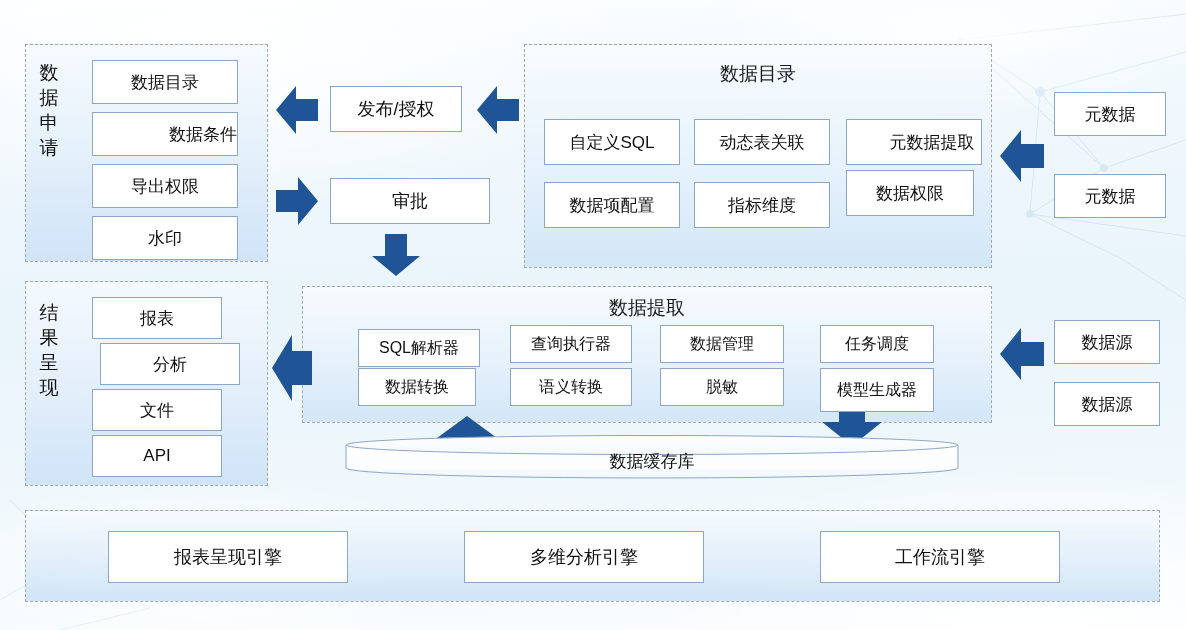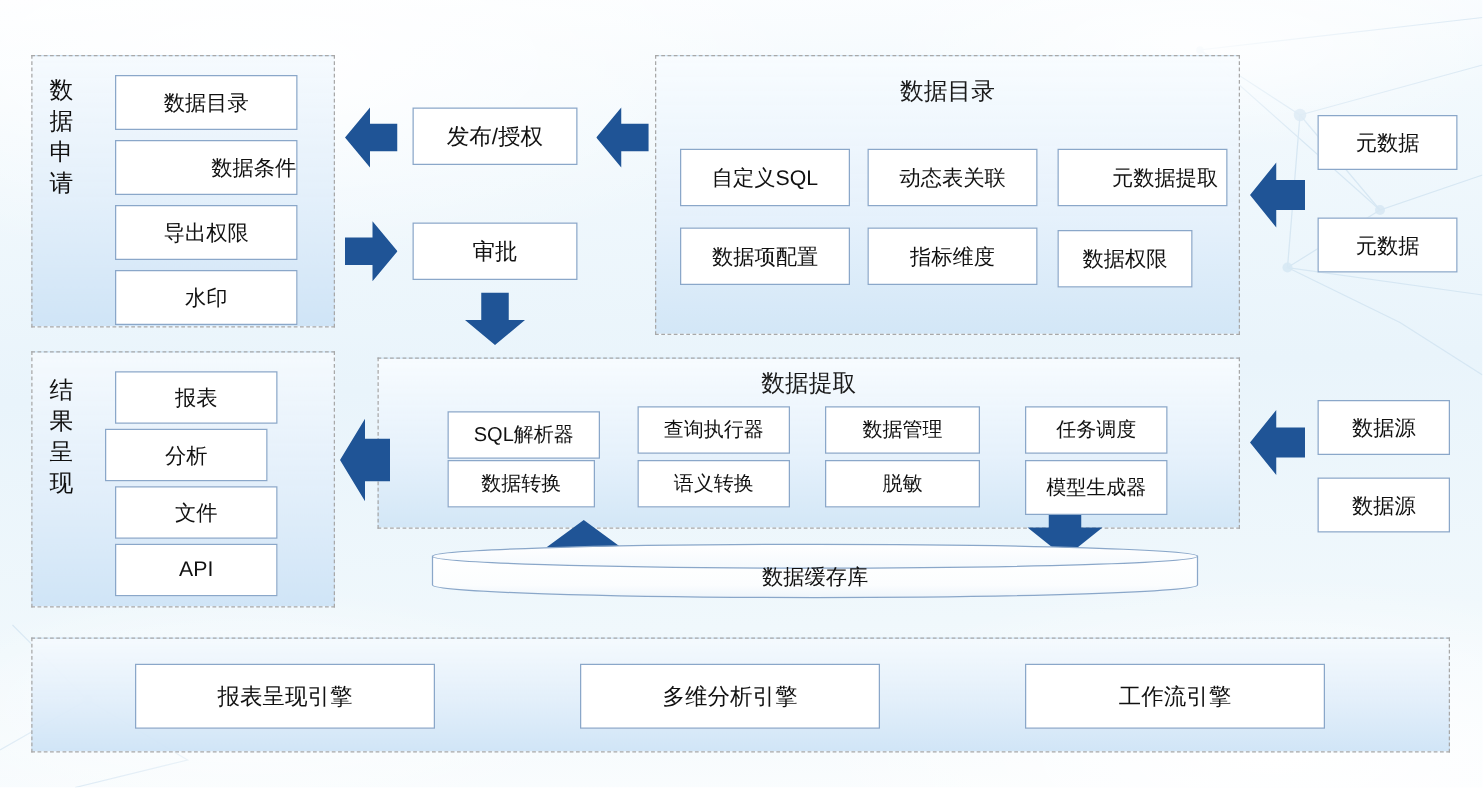--- a/index.html
+++ b/index.html
@@ -133,34 +133,34 @@
     <span>水印</span>
   </div>
 
   <div class="group" style="left:25px;top:281px;width:243px;height:205px;">
   </div>
   <div class="vlabel" style="left:34px;top:300px;width:30px;">结果呈现</div>
 
   <div class="box" style="left:92px;top:297px;width:130px;height:42px;">
     <span>报表</span>
   </div>
-  <div class="box" style="left:84px;top:343px;width:130px;height:42px;">
+  <div class="box" style="left:100px;top:343px;width:140px;height:42px;">
     <span>分析</span>
   </div>
   <div class="box" style="left:92px;top:389px;width:130px;height:42px;">
     <span>文件</span>
   </div>
   <div class="box" style="left:92px;top:435px;width:130px;height:42px;">
     <span>API</span>
   </div>
 
   <div class="box lg" style="left:330px;top:86px;width:132px;height:46px;">
     <span>发布/授权</span>
   </div>
-  <div class="box lg" style="left:330px;top:178px;width:132px;height:46px;">
+  <div class="box lg" style="left:330px;top:178px;width:160px;height:46px;">
     <span>审批</span>
   </div>
 
   <div class="arrow" style="left:276px;top:84px;">
     <svg width="42" height="52" viewBox="0 0 42 52" xmlns="http://www.w3.org/2000/svg">
       <path d="M0 26 L20 2 L20 15 L42 15 L42 37 L20 37 L20 50 Z" fill="#1f5496"></path>
     </svg>
   </div>
 
   <div class="arrow" style="left:477px;top:84px;">
@@ -193,21 +193,21 @@
   </div>
   <div class="box" style="left:846px;top:119px;width:136px;height:46px;padding-left:36px;">
     <span>元数据提取</span>
   </div>
   <div class="box" style="left:544px;top:182px;width:136px;height:46px;">
     <span>数据项配置</span>
   </div>
   <div class="box" style="left:694px;top:182px;width:136px;height:46px;">
     <span>指标维度</span>
   </div>
-  <div class="box" style="left:846px;top:184px;width:108px;height:46px;">
+  <div class="box" style="left:846px;top:170px;width:128px;height:46px;">
     <span>数据权限</span>
   </div>
 
   <div class="group plain" style="left:302px;top:286px;width:690px;height:137px;">
   </div>
   <div class="group-title" style="left:302px;top:296px;width:690px;">数据提取</div>
 
   <div class="box sm" style="left:358px;top:329px;width:122px;height:38px;">
     <span>SQL解析器</span>
   </div>

